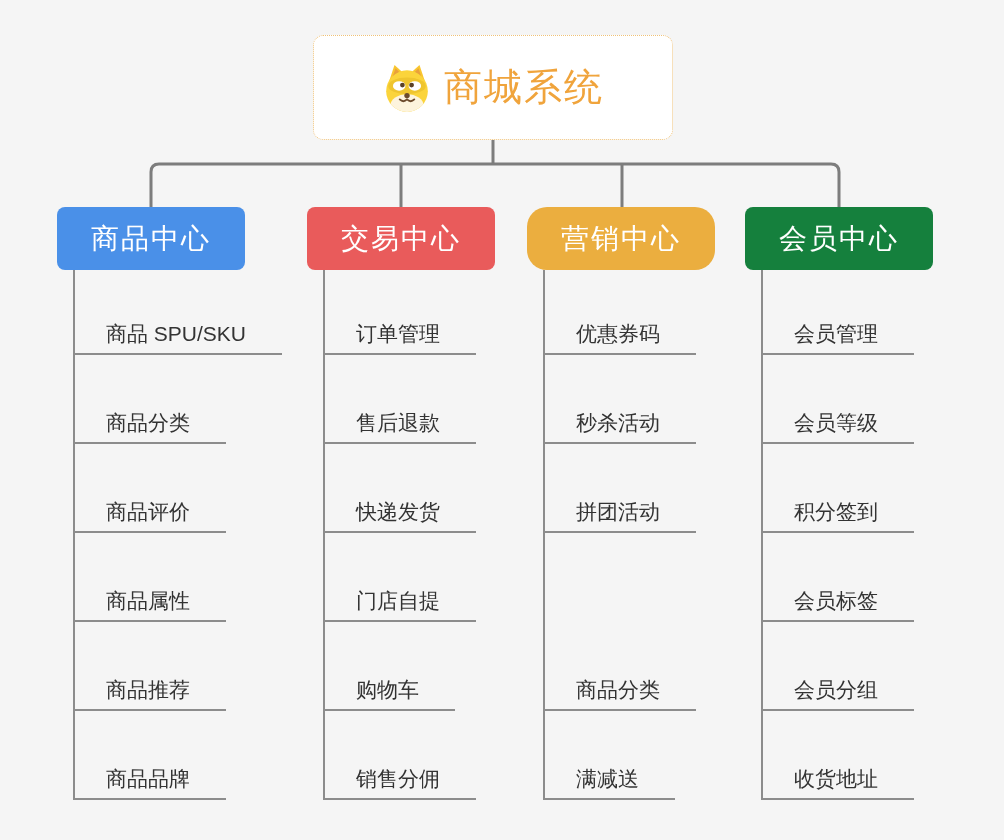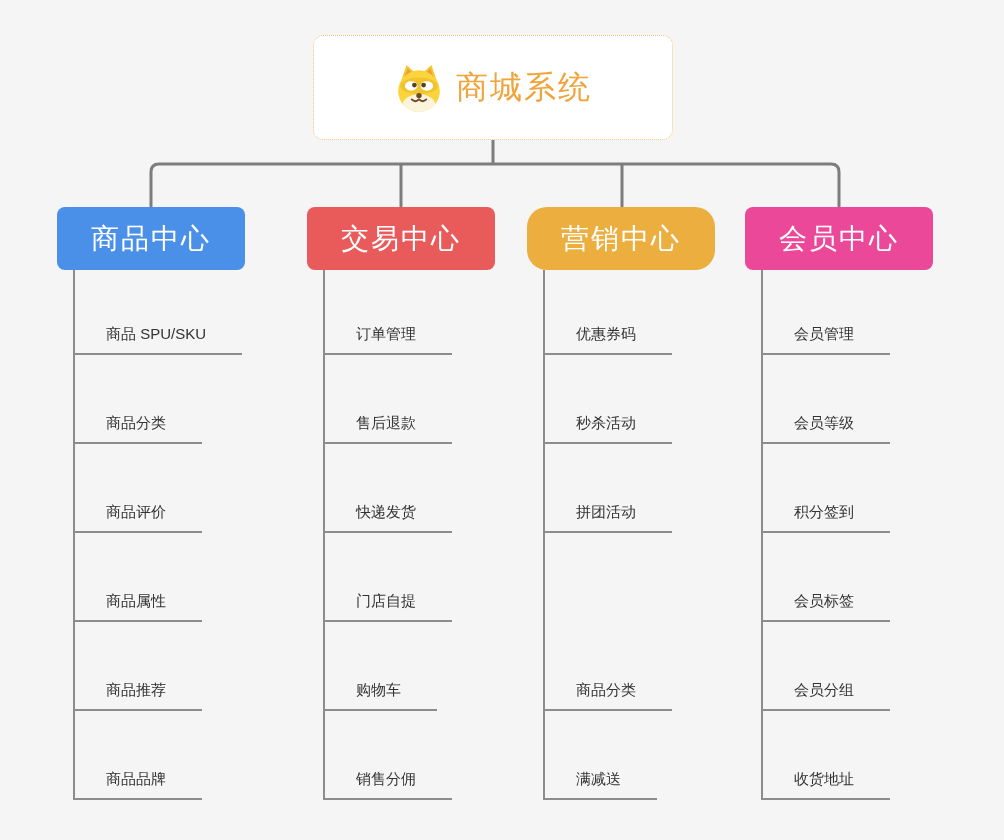--- a/index.html
+++ b/index.html
@@ -23,21 +23,21 @@
     position:absolute;left:313px;top:35px;width:360px;height:105px;
     background:var(--root-bg,#ffffff);
     border:1px dotted var(--root-border,#f0c278);
     border-radius:10px;
     display:flex;align-items:center;justify-content:center;
     box-sizing:border-box;
     gap:12px;
     cursor:default;
   }
   .root-label{
-    font-size:32px;
+    font-size:38px;
     letter-spacing:2px;
     color:var(--root-color,#f0a43c);
     white-space:nowrap;
   }
   .dog-icon{width:50px;height:50px;flex:0 0 auto;}
   
   .branch-group{position:absolute;top:207px;width:151px;}
   .branch-node{
     position:relative;
     width:188px;height:63px;
@@ -51,21 +51,21 @@
   }
   .children{
     position:absolute;left:16px;top:63px;height:530px;width:300px;
   }
   .children .vline{
     position:absolute;left:0;top:0;width:2px;height:530px;
     background:var(--child-line,#8c8c8c);
   }
   .child{
     position:absolute;left:0;
-    font-size:15px;
+    font-size:21px;
     line-height:25px;
     color:var(--child-text,#333333);
     padding:0 36px 7px 33px;
     border-bottom:2px solid var(--child-line,#8c8c8c);
     white-space:nowrap;
     cursor:default;
   }
 </style>
 </head>
 <body>
@@ -137,21 +137,21 @@
     <div class="children">
       <div class="vline"></div>
     <div class="child" style="top: 51px;">优惠券码</div>
           <div class="child" style="top: 140px;">秒杀活动</div>
           <div class="child" style="top: 229px;">拼团活动</div>
           <div class="child" style="top: 407px;">商品分类</div>
           <div class="child" style="top: 496px;">满减送</div>
         </div>
   </div>
       <div class="branch-group" style="left: 745px;">
-    <div class="branch-node" style="background: #ec4899; color: rgb(255, 255, 255);">会员中心</div>
+    <div class="branch-node" style="background: #15803d; color: rgb(255, 255, 255);">会员中心</div>
     <div class="children">
       <div class="vline"></div>
     <div class="child" style="top: 51px;">会员管理</div>
           <div class="child" style="top: 140px;">会员等级</div>
           <div class="child" style="top: 229px;">积分签到</div>
           <div class="child" style="top: 318px;">会员标签</div>
           <div class="child" style="top: 407px;">会员分组</div>
           <div class="child" style="top: 496px;">收货地址</div>
         </div>
   </div>

